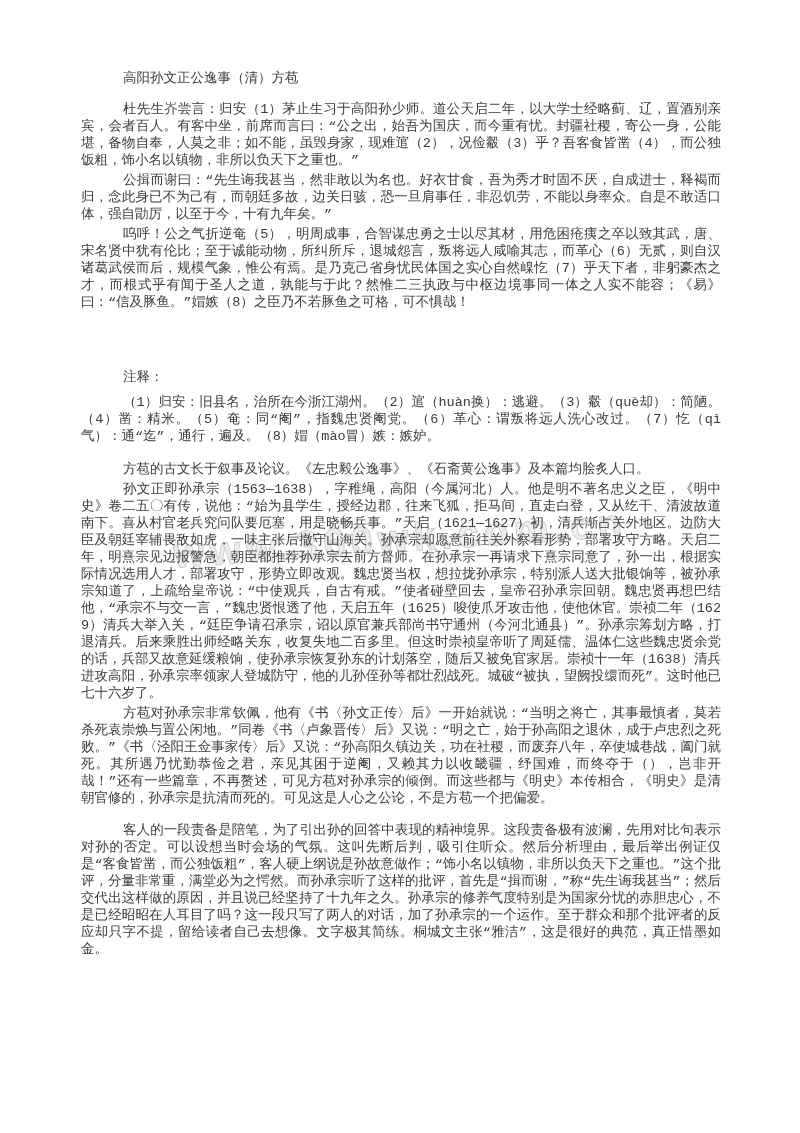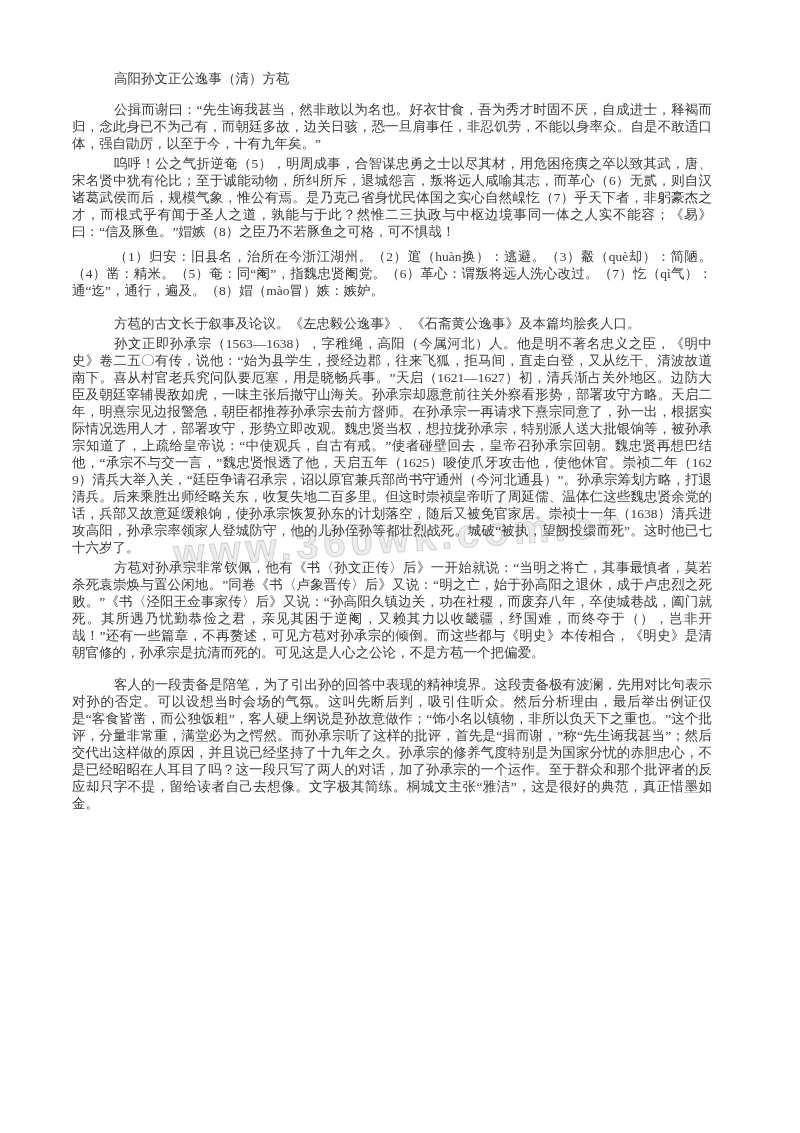--- a/index.html
+++ b/index.html
@@ -8,21 +8,21 @@
     width:800px;height:1133px;
     background:#ffffff;
     box-sizing:border-box;
     outline:1px solid #e8e8e8;
     overflow:hidden;
     font-family:"Liberation Serif","DejaVu Serif",serif;
     color:#3b3b3b;
   }
   .content{
     position:absolute;
-    left:72px;top:70px;width:640px;
+    left:81px;top:70px;width:640px;font-family:Liberation Mono, monospace;
   }
   .title{
     font-size:13.5px;line-height:17px;
     text-indent:42px;
     margin:0 0 14px 0;
     font-weight:normal;
   }
   p.para{
     font-size:13.5px;line-height:17px;
     margin:3px 0 0 0;
@@ -53,23 +53,25 @@
 </head>
 <body>
 
 <div class="page">
 
   <div class="watermark">www.360wk.com.cn</div>
 
   <div class="content">
     <h1 class="title">高阳孙文正公逸事（清）方苞</h1>
 
+    <p class="para">杜先生岕尝言：归安（1）茅止生习于高阳孙少师。道公天启二年，以大学士经略蓟、辽，置酒别亲宾，会者百人。有客中坐，前席而言曰：“公之出，始吾为国庆，而今重有忧。封疆社稷，寄公一身，公能堪，备物自奉，人莫之非；如不能，虽毁身家，现难逭（2），况俭觳（3）乎？吾客食皆凿（4），而公独饭粗，饰小名以镇物，非所以负天下之重也。”</p>
     <p class="para">公揖而谢曰：“先生诲我甚当，然非敢以为名也。好衣甘食，吾为秀才时固不厌，自成进士，释褐而归，念此身已不为己有，而朝廷多故，边关日骇，恐一旦肩事任，非忍饥劳，不能以身率众。自是不敢适口体，强自勖厉，以至于今，十有九年矣。”</p>
     <p class="para">呜呼！公之气折逆奄（5），明周成事，合智谋忠勇之士以尽其材，用危困疮痍之卒以致其武，唐、宋名贤中犹有伦比；至于诚能动物，所纠所斥，退城怨言，叛将远人咸喻其志，而革心（6）无贰，则自汉诸葛武侯而后，规模气象，惟公有焉。是乃克己省身忧民体国之实心自然嵲忔（7）乎天下者，非躬豪杰之才，而根式乎有闻于圣人之道，孰能与于此？然惟二三执政与中枢边境事同一体之人实不能容；《易》曰：“信及豚鱼。”媢嫉（8）之臣乃不若豚鱼之可格，可不惧哉！</p>
 
+    <p class="para notes-header">注释：</p>
     <p class="para notes-text">（1）归安：旧县名，治所在今浙江湖州。（2）逭（huàn换）：逃避。（3）觳（què却）：简陋。（4）凿：精米。（5）奄：同“阉”，指魏忠贤阉党。（6）革心：谓叛将远人洗心改过。（7）忔（qì气）：通“迄”，通行，遍及。（8）媢（mào冒）嫉：嫉妒。</p>
 
     <p class="para c1">方苞的古文长于叙事及论议。《左忠毅公逸事》、《石斋黄公逸事》及本篇均脍炙人口。</p>
     <p class="para">孙文正即孙承宗（1563—1638），字稚绳，高阳（今属河北）人。他是明不著名忠义之臣，《明中史》卷二五〇有传，说他：“始为县学生，授经边郡，往来飞狐，拒马间，直走白登，又从纥干、清波故道南下。喜从村官老兵究问队要厄塞，用是晓畅兵事。”天启（1621—1627）初，清兵渐占关外地区。边防大臣及朝廷宰辅畏敌如虎，一味主张后撤守山海关。孙承宗却愿意前往关外察看形势，部署攻守方略。天启二年，明熹宗见边报警急，朝臣都推荐孙承宗去前方督师。在孙承宗一再请求下熹宗同意了，孙一出，根据实际情况选用人才，部署攻守，形势立即改观。魏忠贤当权，想拉拢孙承宗，特别派人送大批银饷等，被孙承宗知道了，上疏给皇帝说：“中使观兵，自古有戒。”使者碰壁回去，皇帝召孙承宗回朝。魏忠贤再想巴结他，“承宗不与交一言，”魏忠贤恨透了他，天启五年（1625）唆使爪牙攻击他，使他休官。崇祯二年（1629）清兵大举入关，“廷臣争请召承宗，诏以原官兼兵部尚书守通州（今河北通县）”。孙承宗筹划方略，打退清兵。后来乘胜出师经略关东，收复失地二百多里。但这时崇祯皇帝听了周延儒、温体仁这些魏忠贤余党的话，兵部又故意延缓粮饷，使孙承宗恢复孙东的计划落空，随后又被免官家居。崇祯十一年（1638）清兵进攻高阳，孙承宗率领家人登城防守，他的儿孙侄孙等都壮烈战死。城破“被执，望阙投缳而死”。这时他已七十六岁了。</p>
     <p class="para">方苞对孙承宗非常钦佩，他有《书〈孙文正传〉后》一开始就说：“当明之将亡，其事最慎者，莫若杀死袁崇焕与置公闲地。”同卷《书〈卢象晋传〉后》又说：“明之亡，始于孙高阳之退休，成于卢忠烈之死败。”《书〈泾阳王佥事家传〉后》又说：“孙高阳久镇边关，功在社稷，而废弃八年，卒使城巷战，阖门就死。其所遇乃忧勤恭俭之君，亲见其困于逆阉，又赖其力以收畿疆，纾国难，而终夺于（），岂非开哉！”还有一些篇章，不再赘述，可见方苞对孙承宗的倾倒。而这些都与《明史》本传相合，《明史》是清朝官修的，孙承宗是抗清而死的。可见这是人心之公论，不是方苞一个把偏爱。</p>
     <p class="para c5">客人的一段责备是陪笔，为了引出孙的回答中表现的精神境界。这段责备极有波澜，先用对比句表示对孙的否定。可以设想当时会场的气氛。这叫先断后判，吸引住听众。然后分析理由，最后举出例证仅是“客食皆凿，而公独饭粗”，客人硬上纲说是孙故意做作；“饰小名以镇物，非所以负天下之重也。”这个批评，分量非常重，满堂必为之愕然。而孙承宗听了这样的批评，首先是“揖而谢，”称“先生诲我甚当”；然后交代出这样做的原因，并且说已经坚持了十九年之久。孙承宗的修养气度特别是为国家分忧的赤胆忠心，不是已经昭昭在人耳目了吗？这一段只写了两人的对话，加了孙承宗的一个运作。至于群众和那个批评者的反应却只字不提，留给读者自己去想像。文字极其简练。桐城文主张“雅洁”，这是很好的典范，真正惜墨如金。</p>
   </div>
 
 </div>
 

